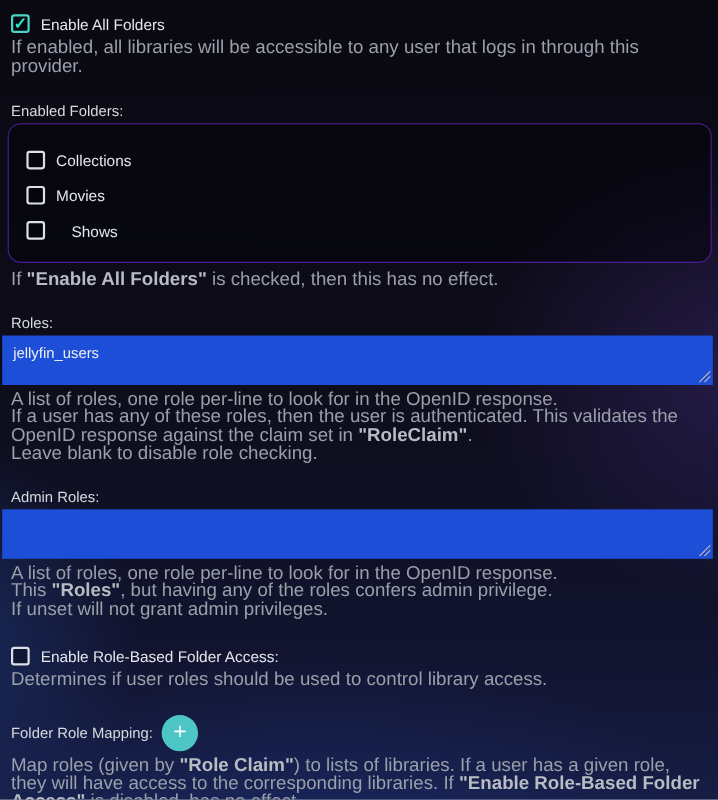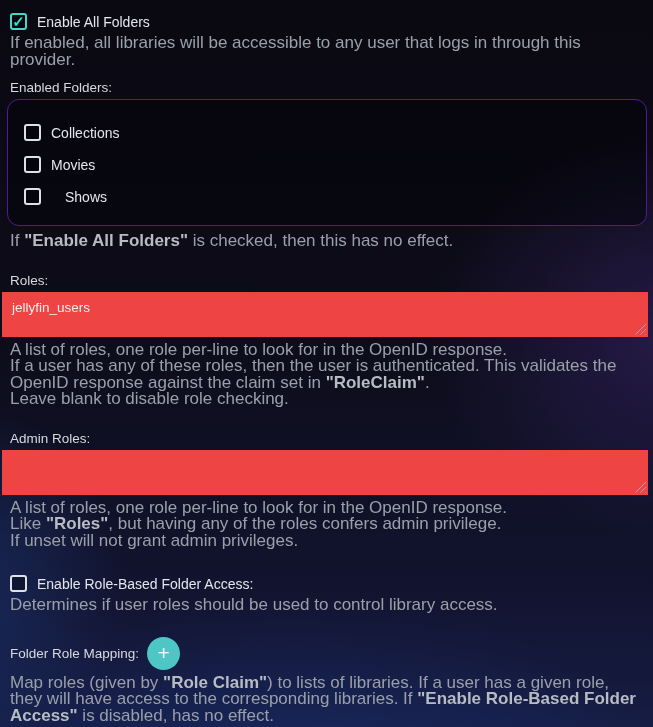--- a/index.html
+++ b/index.html
@@ -23,35 +23,35 @@
   }
   .check { display:none; font-size:15px; font-weight:bold; line-height:1; }
   .checked .cb-box { border-color:#46d6c9; }
   .checked .check { display:block; color:#2ce5c8; }
   .cb-label { color:#e3e6ea; font-size:14px; }
 
   .desc { color:#99a0a9; font-size:17px; line-height:16.5px; margin:5px 10px 0 10px; }
   .desc .b { font-weight:bold; color:#b7bcc3; }
 
   .field-label { color:#d6dade; font-size:13.5px; margin:23px 10px 4px 10px; }
-  .field-label.first { margin-top:12px; }
+  .field-label.first { margin-top:25px; }
 
   .folder-box {
     margin:2px 6px 0 7px;
     border:1px solid #4c1d95; border-radius:12px;
     background:rgba(3,3,9,0.45);
     padding:24px 14px 20px 16px;
   }
   .folder-box .cb-row { margin:0 0 15px 0; }
   .folder-box .cb-row:last-child { margin-bottom:0;gap:24px; }
 
   .ta-wrap { position:relative; margin:2px 5px 0 2px; }
   textarea.ta {
     display:block; width:100%; height:45px;
-    background:#ef4444; border:none; outline:none; resize:none;
+    background:#1d4ed8; border:none; outline:none; resize:none;
     color:#eceef1; font-family:"Liberation Sans", sans-serif;
     font-size:13.5px; padding:8px 10px;
   }
   .grip {
     position:absolute; right:2px; bottom:2px; width:13px; height:13px;
     clip-path:polygon(100% 0, 100% 100%, 0 100%);
     background:repeating-linear-gradient(135deg, rgba(165,165,180,0.95) 0 1px, transparent 1px 3.4px);
     cursor:nwse-resize;
   }
 
@@ -110,21 +110,21 @@
       <div><span>Leave blank to disable role checking.</span></div>
     </div>
 
   <div class="field-label">Admin Roles:</div>
   <div class="ta-wrap">
     <textarea class="ta" spellcheck="false" style=""></textarea>
     <span class="grip"></span>
   </div>
   <div class="desc">
       <div><span>A list of roles, one role per-line to look for in the OpenID response.</span></div>
-      <div><span>Like </span><span class="b">"Roles"</span><span>, but having any of the roles confers admin privilege.</span></div>
+      <div><span>This </span><span class="b">"Roles"</span><span>, but having any of the roles confers admin privilege.</span></div>
       <div><span>If unset will not grant admin privileges.</span></div>
     </div>
 
   <label class="cb-row standalone">
     <span class="cb-box"></span>
     <span class="cb-label">Enable Role-Based Folder Access:</span>
   </label>
   <div class="desc">
       <div><span>Determines if user roles should be used to control library access.</span></div>
     </div>

